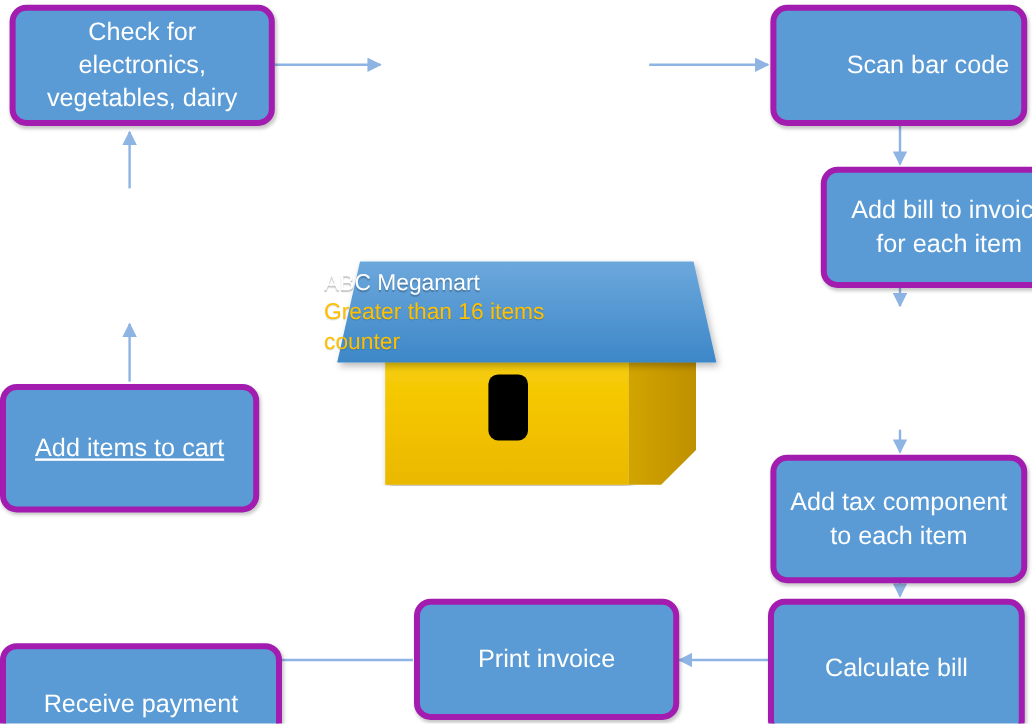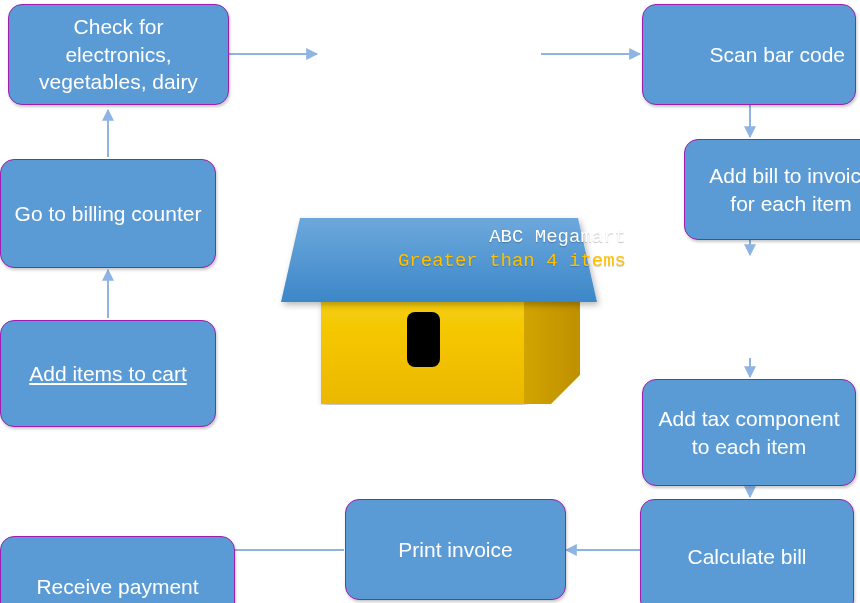--- a/index.html
+++ b/index.html
@@ -17,21 +17,21 @@
     position: relative;
     width: 860px;
     height: 603px;
     background: #ffffff;
   }
   
   .node {
     position: absolute;
     box-sizing: border-box;
     background: #5B9BD5;
-    border: 1px solid #a21caf;
+    border: 5px solid #a21caf;
     border-radius: 14px;
     color: #ffffff;
     display: flex;
     align-items: center;
     justify-content: center;
     text-align: center;
     font-size: 21px;
     line-height: 1.32;
     padding: 13px 10px;
     box-shadow: 1px 2px 3px rgba(0,0,0,0.22);
@@ -52,26 +52,25 @@
   #house {
     position: absolute;
     left: 270px;
     top: 215px;
     width: 340px;
     height: 190px;
   }
   #house svg { display: block; }
   .roof-label-wrap {
     position: absolute;
-    left: 16px;
+    left: 0;
     top: 10px;
     width: 340px;
-    text-align: right;
+    text-align: left;
     pointer-events: none;
-    font-family: Liberation Mono, monospace;
   }
   .roof-title {
     font-size: 19px;
     color: #ffffff;
     line-height: 1.28;
     text-shadow: 0 1px 1px rgba(0,0,0,0.25);
   }
   .roof-sub {
     font-size: 19px;
     color: #FFC000;
@@ -137,23 +136,20 @@
   </div>
 
   <div class="node" style="left:345px; top:499px; width:221px; height:101px;">
     <span>Print invoice</span>
   </div>
 
   <div class="node" style="left:0px;   top:502px; width:235px; height:101px;margin-top:34px;">
     <span>Receive payment</span>
   </div>
 
-  <div class="node" style="left:0px;   top:159px; width:216px; height:109px;">
-    <span>Go to billing counter</span>
-  </div>
 
   <div class="node" style="left:0px;   top:320px; width:216px; height:107px;text-decoration:underline;">
     <span>Add items to cart</span>
   </div>
 
   <div id="house">
     <svg width="340" height="190" viewBox="0 0 340 190" xmlns="http://www.w3.org/2000/svg">
       <defs>
         <linearGradient id="roofGrad" x1="0" y1="0" x2="0" y2="1">
           <stop offset="0%" stop-color="#6CA8DC"></stop>
@@ -177,17 +173,18 @@
 
       <polygon points="254,84 310,84 310,160 281,189 254,189" fill="url(#sideGrad)"></polygon>
 
       <rect x="137" y="97" width="33" height="55" rx="8" ry="8" fill="#000000"></rect>
 
       <polygon points="30,3 308,3 327,87 11,87" fill="url(#roofGrad)" filter="url(#softShadow)"></polygon>
     </svg>
 
     <div class="roof-label-wrap">
       <div class="roof-title">ABC Megamart</div>
-      <div class="roof-sub">Greater than 4 items</div>
+      <div class="roof-sub">Greater than 16 items</div>
+      <div class="roof-sub">counter</div>
     </div>
   </div>
 
 </div>
 
 </body></html>

